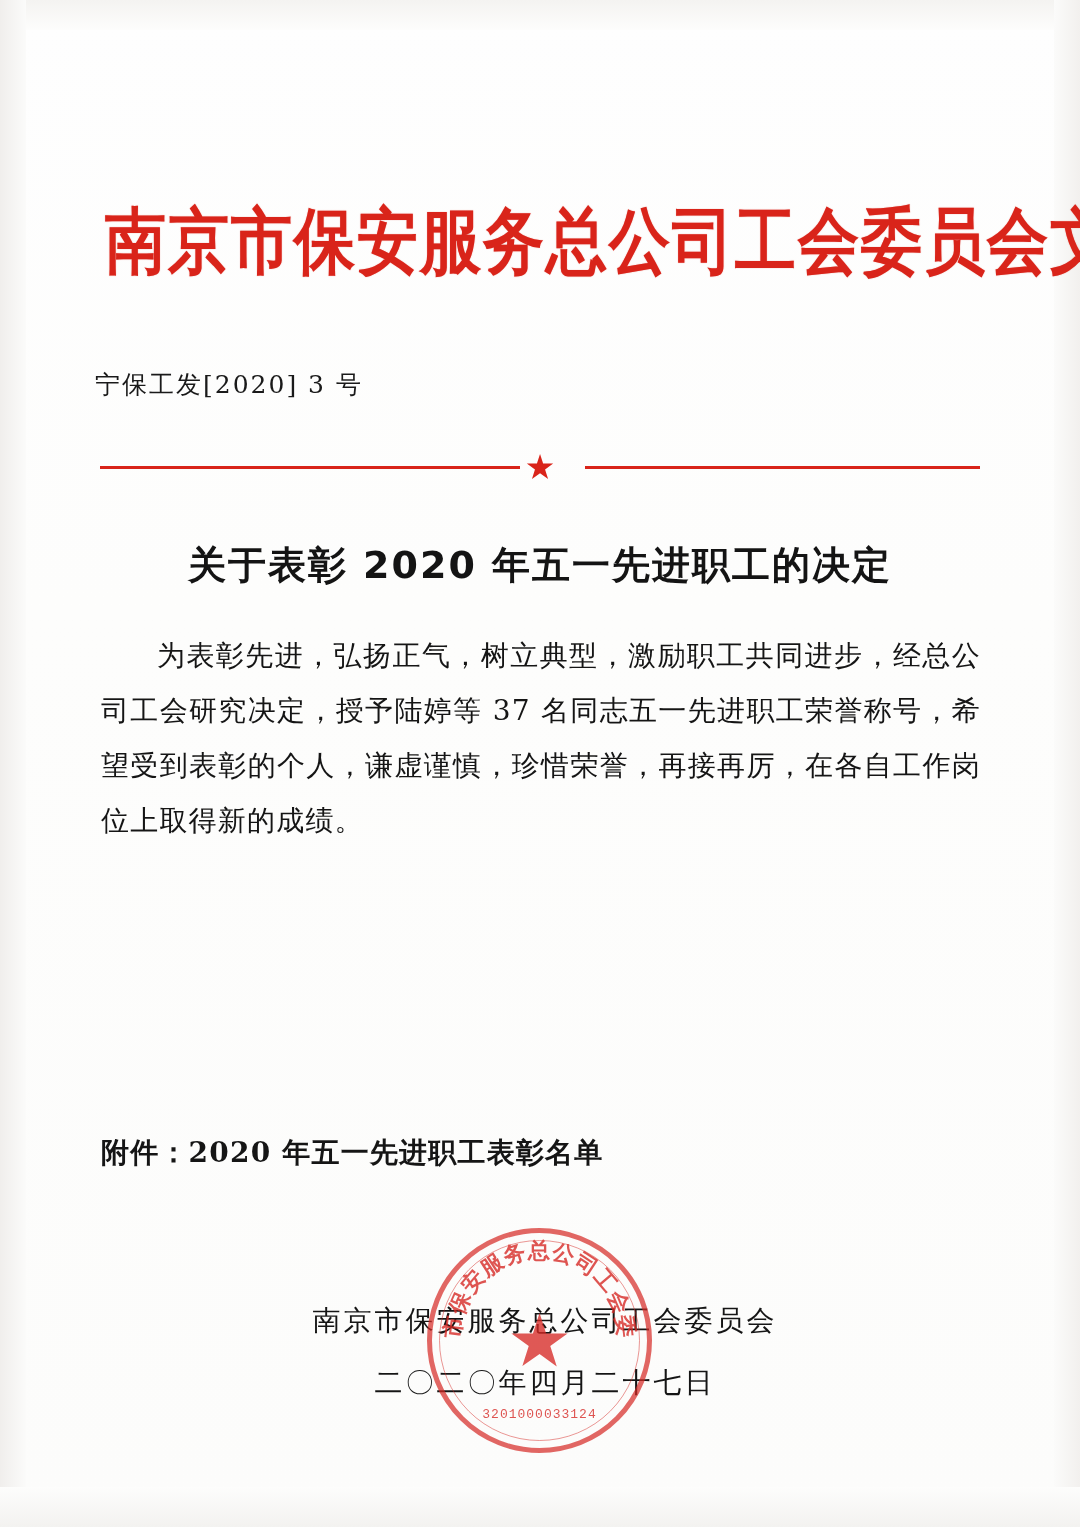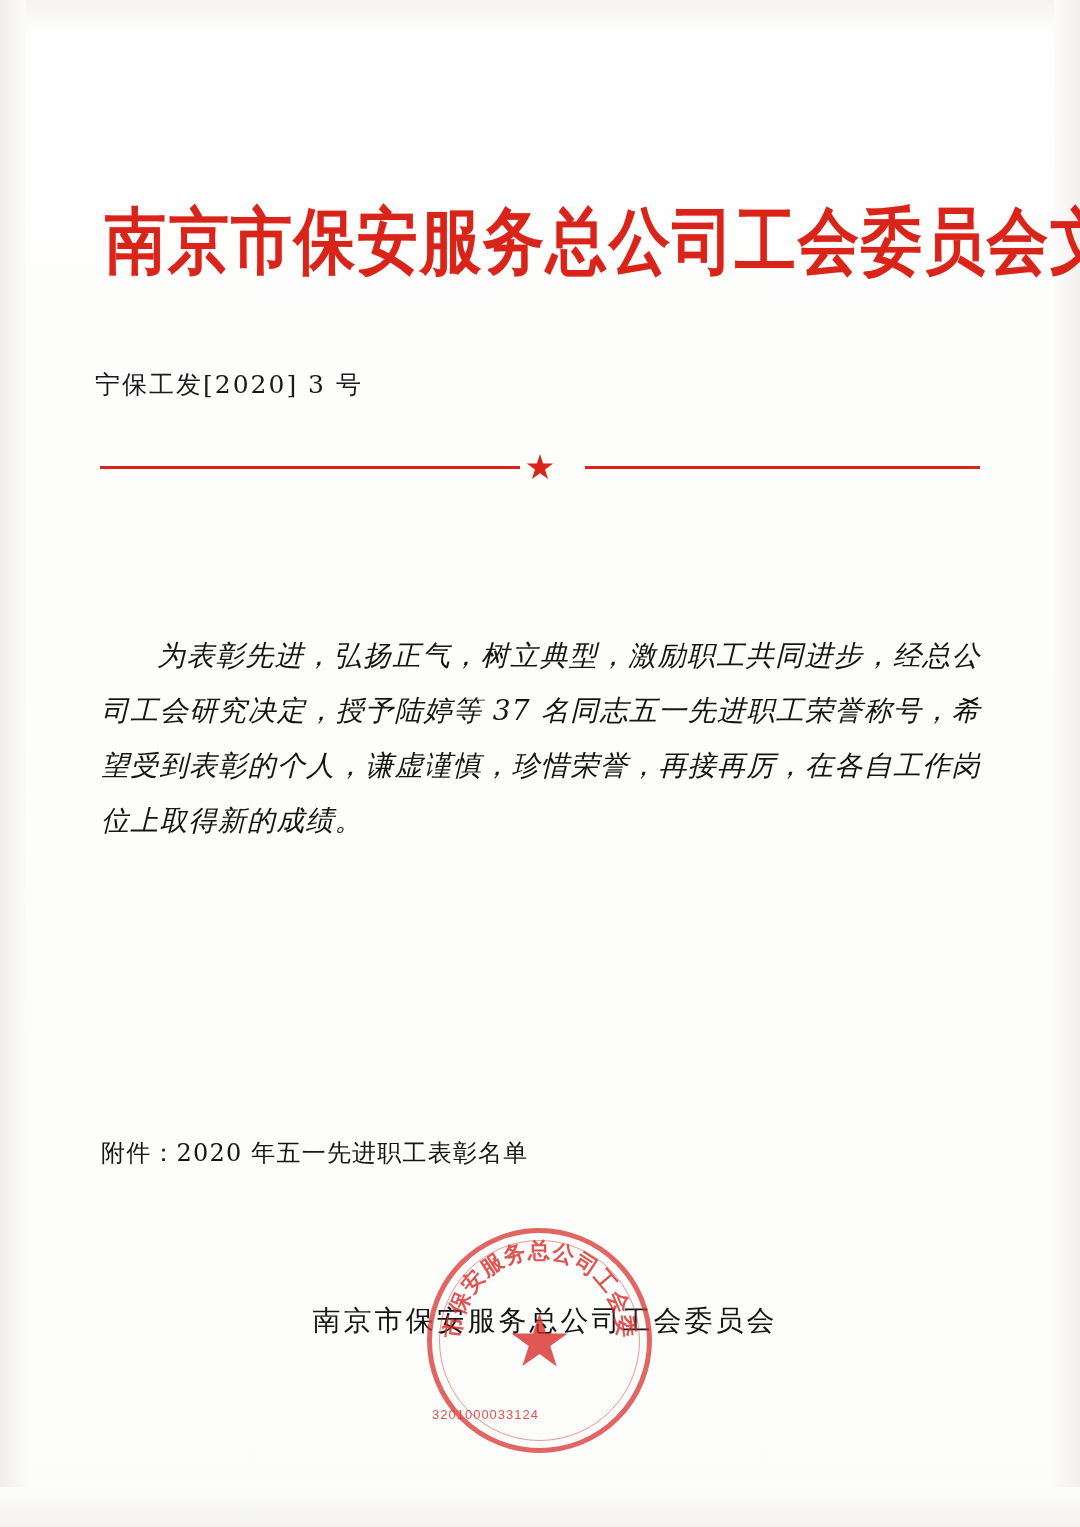--- a/index.html
+++ b/index.html
@@ -129,35 +129,35 @@
     font-size: 28px;
     line-height: 55px;
     color: #151515;
     letter-spacing: 1.2px;
     text-align: justify;
     text-justify: inter-ideograph;
   }
   .body-text p {
     margin: 0 2px 10px 0;
     text-indent: 2em;
-    font-style: italic;
   }
   .body-text p.no-indent-gap {
     margin-top: 30px;
   }
 
   .attachment {
     position: absolute;
     top: 1128px;
     left: 6px;
     right: 2px;
-    font-size: 24px;
+    font-size: 28px;
     line-height: 50px;
     color: #151515;
     letter-spacing: 1.2px;
+    font-weight: bold;
   }
 
   
   .signature {
     position: absolute;
     top: 1290px;
     left: 0;
     right: 0;
     text-align: center;
     font-size: 28px;
@@ -207,22 +207,22 @@
     font-family: "DejaVu Sans", "Liberation Sans", sans-serif;
     font-weight: bold;
     font-size: 23px;
     letter-spacing: 1px;
   }
   .seal .seal-code {
     position: absolute;
     left: 0;
     right: 0;
     bottom: 26px;
-    text-align: left;
-    font-family: Liberation Sans, sans-serif;
+    text-align: center;
+    font-family: Liberation Mono, monospace;
     font-size: 13px;
     color: rgba(214, 40, 35, 0.9);
     letter-spacing: 1px;
     margin-top: 31px;
   }
 </style>
 </head>
 <body>
 
 <div class="page">
@@ -236,29 +236,31 @@
     <div class="masthead">南京市保安服务总公司工会委员会文件</div>
 
     <div class="doc-number">宁保工发[2020] 3 号</div>
 
     <div class="red-rule">
       <div class="line left"></div>
       <div class="star">★</div>
       <div class="line right"></div>
     </div>
 
+    <div class="doc-title">关于表彰 2020 年五一先进职工的决定</div>
 
     <div class="body-text">
       <p>为表彰先进，弘扬正气，树立典型，激励职工共同进步，经总公司工会研究决定，授予陆婷等 37 名同志五一先进职工荣誉称号，希望受到表彰的个人，谦虚谨慎，珍惜荣誉，再接再厉，在各自工作岗位上取得新的成绩。</p>
     </div>
 
     <div class="attachment">附件：2020 年五一先进职工表彰名单</div>
 
     <div class="signature">
       <div class="org">南京市保安服务总公司工会委员会</div>
+      <div class="date">二〇二〇年四月二十七日</div>
     </div>
 
     <div class="seal">
       <div class="inner-ring"></div>
       <div class="seal-arc-text">
         <svg viewBox="0 0 225 225">
           <defs>
             <path id="sealArc" d="M 30,118 A 83,83 0 1 1 195,118"></path>
           </defs>
           <text>

